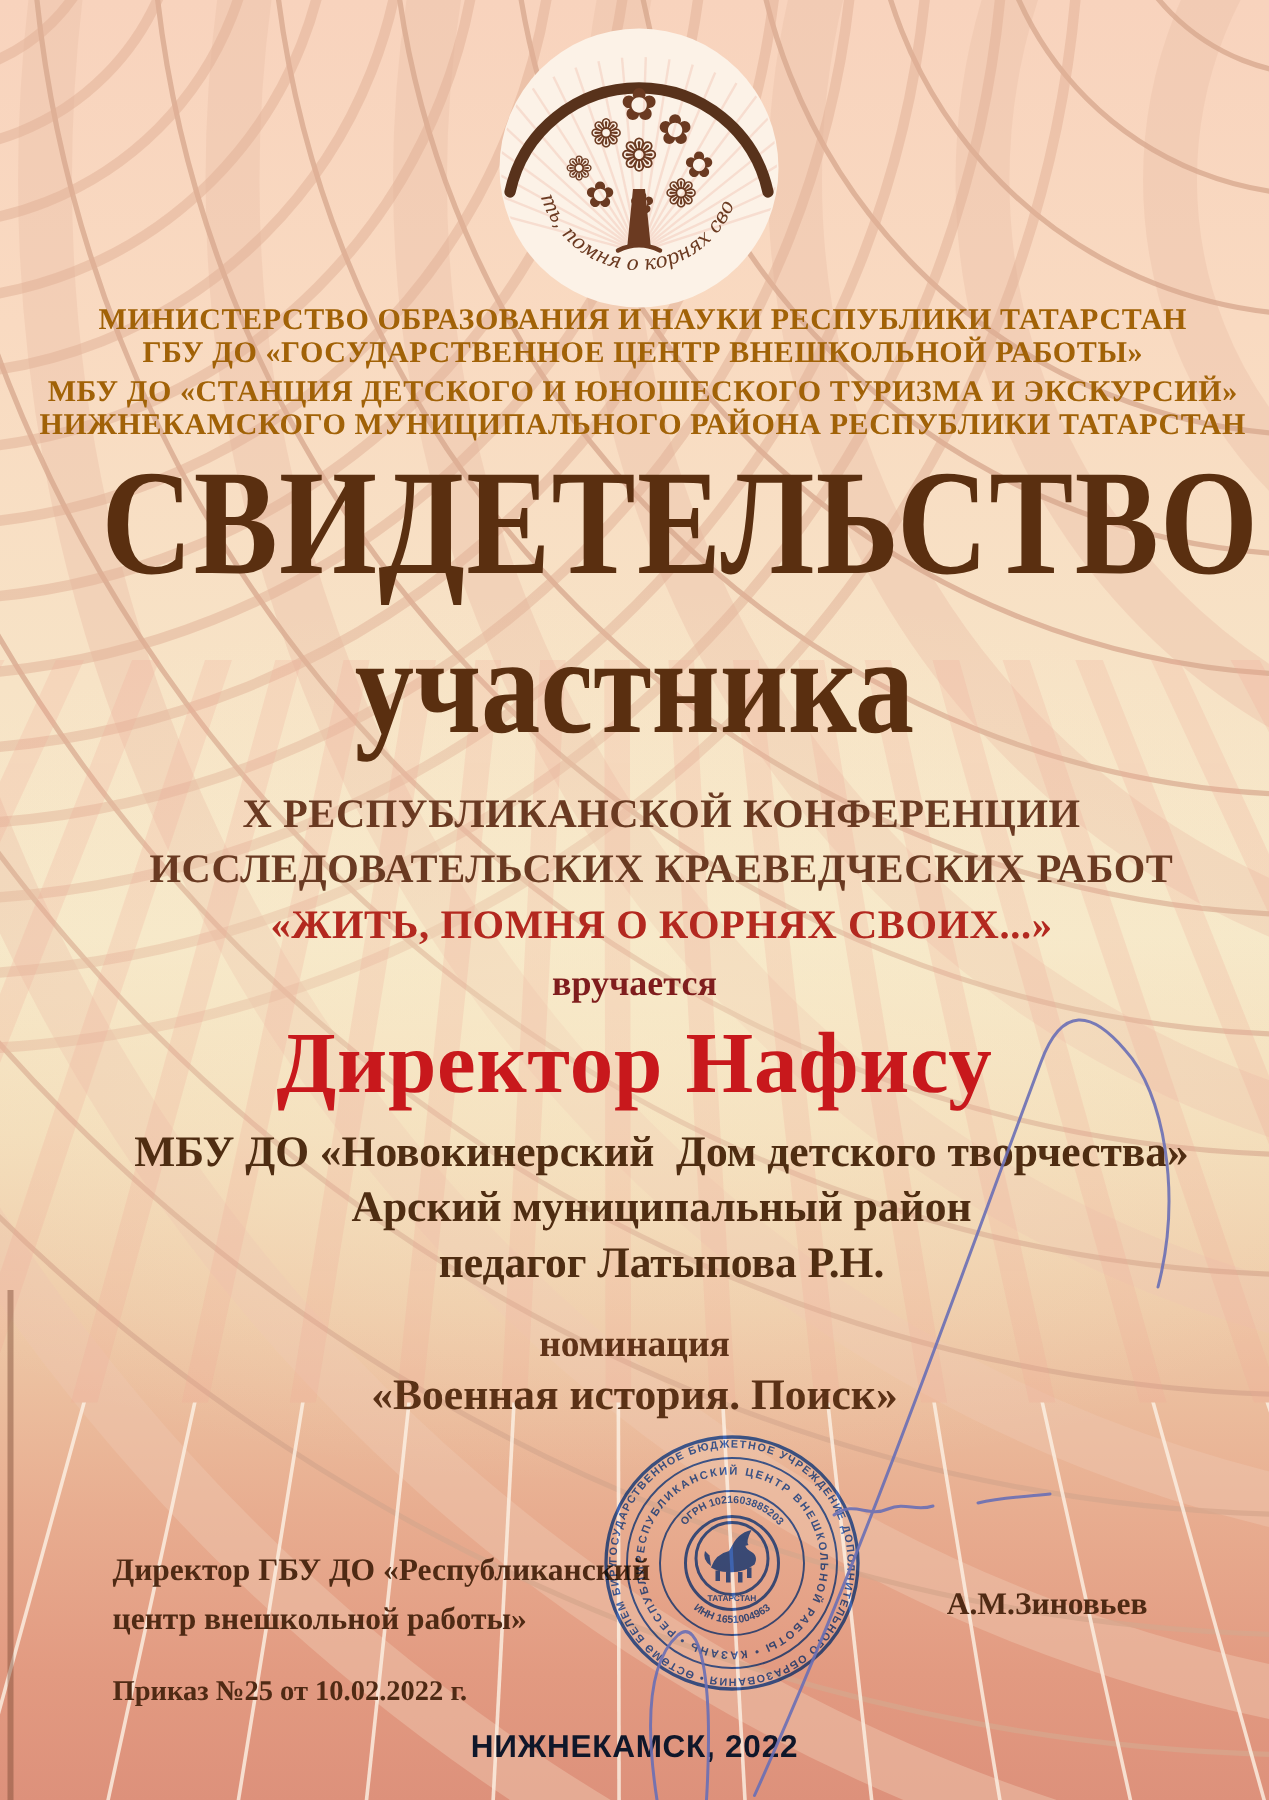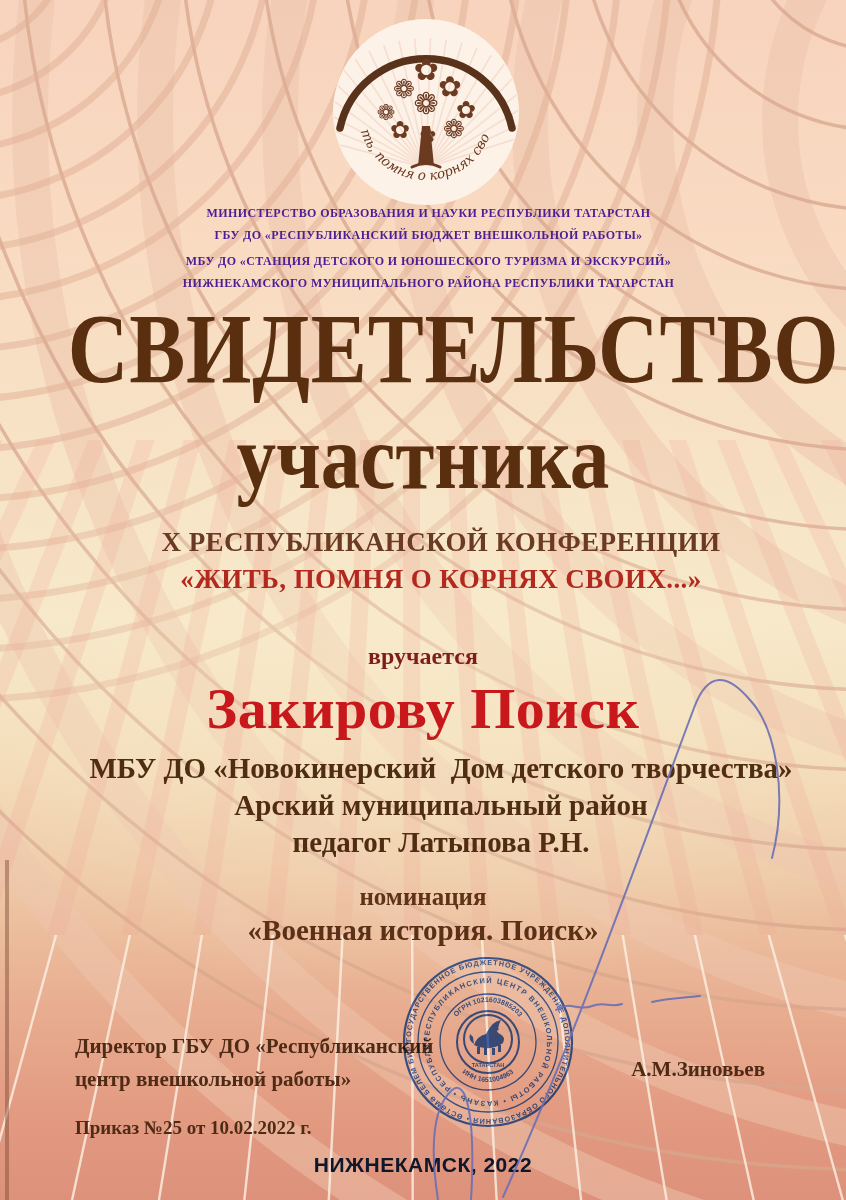--- a/index.html
+++ b/index.html
@@ -1,20 +1,20 @@
 <!DOCTYPE html>
 <html><head>
 <meta charset="utf-8">
 <style>
   html,body{margin:0;padding:0;background:#888;}
   .page{position:relative;width:846px;height:1200px;overflow:hidden;
         font-family:"Liberation Serif",serif;background:#f8d6c0;}
   .bg{position:absolute;inset:0;z-index:0;}
   .layer{position:absolute;left:0;right:0;z-index:2;text-align:center;}
-  .hdr{top:203px;color:#4c1d95;font-weight:bold;font-size:12px;line-height:21.5px;letter-spacing:.4px;margin-left:11px;}
+  .hdr{top:203px;color:#a16207;font-weight:bold;font-size:20px;line-height:21.5px;letter-spacing:.4px;margin-left:11px;}
   .hdr .gap{height:5px;}
   .title1{top:299px;font-size:100px;line-height:100px;font-weight:bold;color:#5a2f10;
           transform:scaleX(.84);transform-origin:center;letter-spacing:1px;}
   .title2{top:405px;font-size:92px;line-height:104px;font-weight:bold;color:#5a2f10;
           transform:scaleX(.86);transform-origin:center;}
   .event{top:524px;font-weight:bold;font-size:27px;line-height:37px;color:#6a3a22;letter-spacing:.4px;padding-left:36px;}
   .event .red{color:#b3281f;}
   .presented{top:643px;font-weight:bold;font-size:24px;color:#7f1d1d;}
   .recipient{top:676px;font-weight:bold;font-size:58px;line-height:66px;color:#c8181c;letter-spacing:.5px;}
   .org{top:750px;font-weight:bold;font-size:29px;line-height:37px;color:#4f2d12;padding-left:36px;}
@@ -196,36 +196,37 @@
       <path d="M90,108 L98,108 L102,148 C96,145 92,145 86,148 Z"></path>
       <path d="M80,149 Q94,142 108,149" fill="none" stroke="#6b3a21" stroke-width="3" stroke-linecap="round"></path>
     </g>
     <text font-family="DejaVu Serif, serif" font-style="italic" font-size="13.5" fill="#6b3a21">
       <textPath href="#mottoPath" startOffset="50%" text-anchor="middle">«Жить, помня о корнях своих...»</textPath>
     </text>
   </svg>
 
   <div class="layer hdr">
     <div>МИНИСТЕРСТВО ОБРАЗОВАНИЯ И НАУКИ РЕСПУБЛИКИ ТАТАРСТАН</div>
-    <div>ГБУ ДО «РЕСПУБЛИКАНСКИЙ БЮДЖЕТ ВНЕШКОЛЬНОЙ РАБОТЫ»</div>
+    <div>ГБУ ДО «ГОСУДАРСТВЕННОЕ ЦЕНТР ВНЕШКОЛЬНОЙ РАБОТЫ»</div>
     <div class="gap"></div>
     <div>МБУ ДО «СТАНЦИЯ ДЕТСКОГО И ЮНОШЕСКОГО ТУРИЗМА И ЭКСКУРСИЙ»</div>
     <div>НИЖНЕКАМСКОГО МУНИЦИПАЛЬНОГО РАЙОНА РЕСПУБЛИКИ ТАТАРСТАН</div>
   </div>
 
   <div class="layer title1">СВИДЕТЕЛЬСТВО</div>
   <div class="layer title2">участника</div>
 
   <div class="layer event">
     <div>Х РЕСПУБЛИКАНСКОЙ КОНФЕРЕНЦИИ</div>
+    <div>ИССЛЕДОВАТЕЛЬСКИХ КРАЕВЕДЧЕСКИХ РАБОТ</div>
     <div class="red">«ЖИТЬ, ПОМНЯ О КОРНЯХ СВОИХ...»</div>
   </div>
 
   <div class="layer presented">вручается</div>
-  <div class="layer recipient">Закирову Поиск</div>
+  <div class="layer recipient">Директор Нафису</div>
   <div class="layer org">
     <div class="pre">МБУ ДО «Новокинерский  Дом детского творчества»</div>
     <div>Арский муниципальный район</div>
     <div>педагог Латыпова Р.Н.</div>
   </div>
 
   <div class="layer nomlabel">номинация</div>
   <div class="layer nomvalue">«Военная история. Поиск»</div>
 
   <svg class="stamp-box" viewBox="0 0 178 178">

